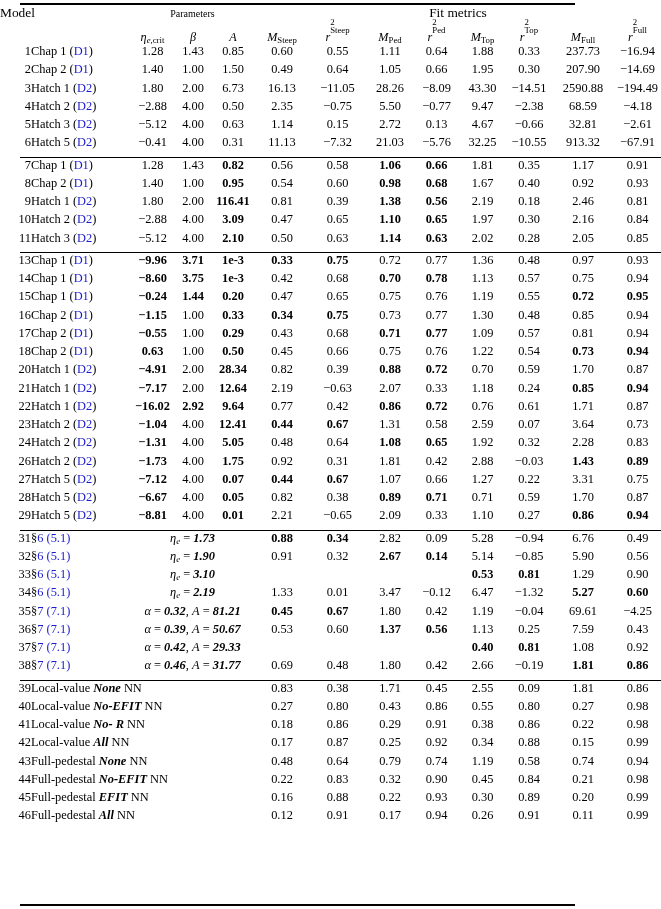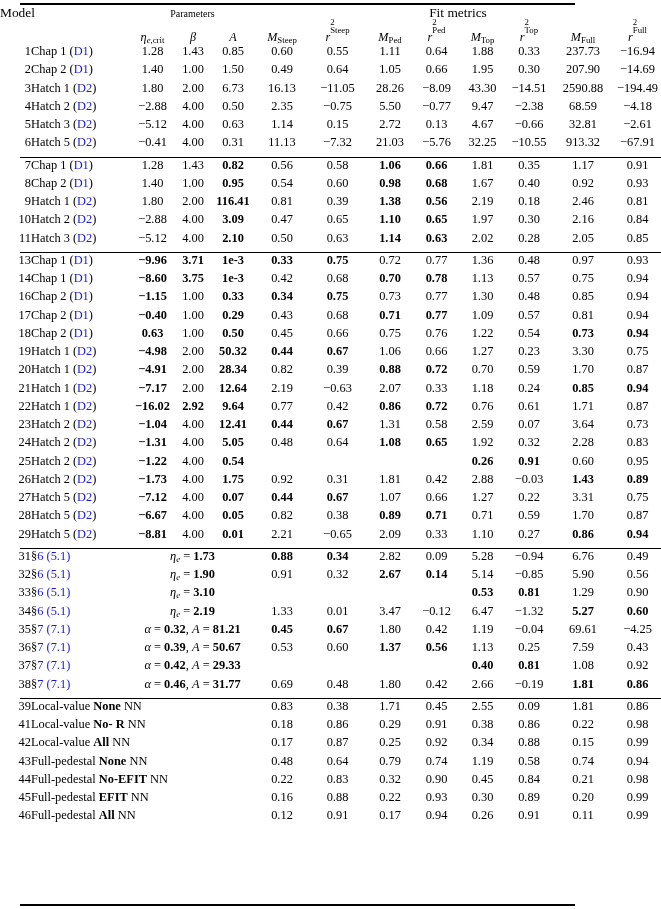--- a/index.html
+++ b/index.html
@@ -95,21 +95,21 @@
   td.label {
     text-align: left;
     padding-left: 5px;
     font-size: 12.4px;
   }
   td.paramspan {
     text-align: center;
     font-size: 12.4px;
   }
   .ref { color: #1a1ad0; }
-  .bold { font-weight: bold; }
+  .bold { font-weight: bold; font-style: italic; }
 
   
   .mvar { font-style: italic; }
   .sub-s {
     font-size: 0.72em;
     vertical-align: -0.28em;
     font-style: normal;
   }
   .rsq {
     position: relative;
@@ -396,38 +396,53 @@
           <td class="num">0.42</td>
           <td class="num">0.68</td>
           <td class="num b">0.70</td>
           <td class="num b">0.78</td>
           <td class="num">1.13</td>
           <td class="num">0.57</td>
           <td class="num">0.75</td>
           <td class="num">0.94</td>
         </tr>
         <tr class="datarow">
+          <td class="idx">15</td>
+          <td class="label"><span>Chap 1 (</span><span class="ref">D1</span><span>)</span></td>
+          <td class="num b">−0.24</td>
+          <td class="num b">1.44</td>
+          <td class="num b">0.20</td>
+          <td class="num">0.47</td>
+          <td class="num">0.65</td>
+          <td class="num">0.75</td>
+          <td class="num">0.76</td>
+          <td class="num">1.19</td>
+          <td class="num">0.55</td>
+          <td class="num b">0.72</td>
+          <td class="num b">0.95</td>
+        </tr>
+        <tr class="datarow">
           <td class="idx">16</td>
           <td class="label"><span>Chap 2 (</span><span class="ref">D1</span><span>)</span></td>
           <td class="num b">−1.15</td>
           <td class="num">1.00</td>
           <td class="num b">0.33</td>
           <td class="num b">0.34</td>
           <td class="num b">0.75</td>
           <td class="num">0.73</td>
           <td class="num">0.77</td>
           <td class="num">1.30</td>
           <td class="num">0.48</td>
           <td class="num">0.85</td>
           <td class="num">0.94</td>
         </tr>
         <tr class="datarow">
           <td class="idx">17</td>
           <td class="label"><span>Chap 2 (</span><span class="ref">D1</span><span>)</span></td>
-          <td class="num b">−0.40</td>
+          <td class="num b">−0.55</td>
           <td class="num">1.00</td>
           <td class="num b">0.29</td>
           <td class="num">0.43</td>
           <td class="num">0.68</td>
           <td class="num b">0.71</td>
           <td class="num b">0.77</td>
           <td class="num">1.09</td>
           <td class="num">0.57</td>
           <td class="num">0.81</td>
           <td class="num">0.94</td>
@@ -441,35 +456,20 @@
           <td class="num">0.45</td>
           <td class="num">0.66</td>
           <td class="num">0.75</td>
           <td class="num">0.76</td>
           <td class="num">1.22</td>
           <td class="num">0.54</td>
           <td class="num b">0.73</td>
           <td class="num b">0.94</td>
         </tr>
         <tr class="datarow">
-          <td class="idx">19</td>
-          <td class="label"><span>Hatch 1 (</span><span class="ref">D2</span><span>)</span></td>
-          <td class="num b">−4.98</td>
-          <td class="num">2.00</td>
-          <td class="num b">50.32</td>
-          <td class="num b">0.44</td>
-          <td class="num b">0.67</td>
-          <td class="num">1.06</td>
-          <td class="num">0.66</td>
-          <td class="num">1.27</td>
-          <td class="num">0.23</td>
-          <td class="num">3.30</td>
-          <td class="num">0.75</td>
-        </tr>
-        <tr class="datarow">
           <td class="idx">20</td>
           <td class="label"><span>Hatch 1 (</span><span class="ref">D2</span><span>)</span></td>
           <td class="num b">−4.91</td>
           <td class="num">2.00</td>
           <td class="num b">28.34</td>
           <td class="num">0.82</td>
           <td class="num">0.39</td>
           <td class="num b">0.88</td>
           <td class="num b">0.72</td>
           <td class="num">0.70</td>
@@ -531,35 +531,20 @@
           <td class="num">0.48</td>
           <td class="num">0.64</td>
           <td class="num b">1.08</td>
           <td class="num b">0.65</td>
           <td class="num">1.92</td>
           <td class="num">0.32</td>
           <td class="num">2.28</td>
           <td class="num">0.83</td>
         </tr>
         <tr class="datarow">
-          <td class="idx">25</td>
-          <td class="label"><span>Hatch 2 (</span><span class="ref">D2</span><span>)</span></td>
-          <td class="num b">−1.22</td>
-          <td class="num">4.00</td>
-          <td class="num b">0.54</td>
-          <td class="num"></td>
-          <td class="num"></td>
-          <td class="num"></td>
-          <td class="num"></td>
-          <td class="num b">0.26</td>
-          <td class="num b">0.91</td>
-          <td class="num">0.60</td>
-          <td class="num">0.95</td>
-        </tr>
-        <tr class="datarow">
           <td class="idx">26</td>
           <td class="label"><span>Hatch 2 (</span><span class="ref">D2</span><span>)</span></td>
           <td class="num b">−1.73</td>
           <td class="num">4.00</td>
           <td class="num b">1.75</td>
           <td class="num">0.92</td>
           <td class="num">0.31</td>
           <td class="num">1.81</td>
           <td class="num">0.42</td>
           <td class="num">2.88</td>
@@ -732,20 +717,32 @@
           <td class="num">0.83</td>
           <td class="num">0.38</td>
           <td class="num">1.71</td>
           <td class="num">0.45</td>
           <td class="num">2.55</td>
           <td class="num">0.09</td>
           <td class="num">1.81</td>
           <td class="num">0.86</td>
         </tr>
         <tr class="datarow">
+          <td class="idx">40</td>
+          <td colspan="4" class="label"><span>Local-value </span><span class="bold">No-EFIT</span><span> NN</span></td>
+          <td class="num">0.27</td>
+          <td class="num">0.80</td>
+          <td class="num">0.43</td>
+          <td class="num">0.86</td>
+          <td class="num">0.55</td>
+          <td class="num">0.80</td>
+          <td class="num">0.27</td>
+          <td class="num">0.98</td>
+        </tr>
+        <tr class="datarow">
           <td class="idx">41</td>
           <td colspan="4" class="label"><span>Local-value </span><span class="bold">No- R</span><span> NN</span></td>
           <td class="num">0.18</td>
           <td class="num">0.86</td>
           <td class="num">0.29</td>
           <td class="num">0.91</td>
           <td class="num">0.38</td>
           <td class="num">0.86</td>
           <td class="num">0.22</td>
           <td class="num">0.98</td>

